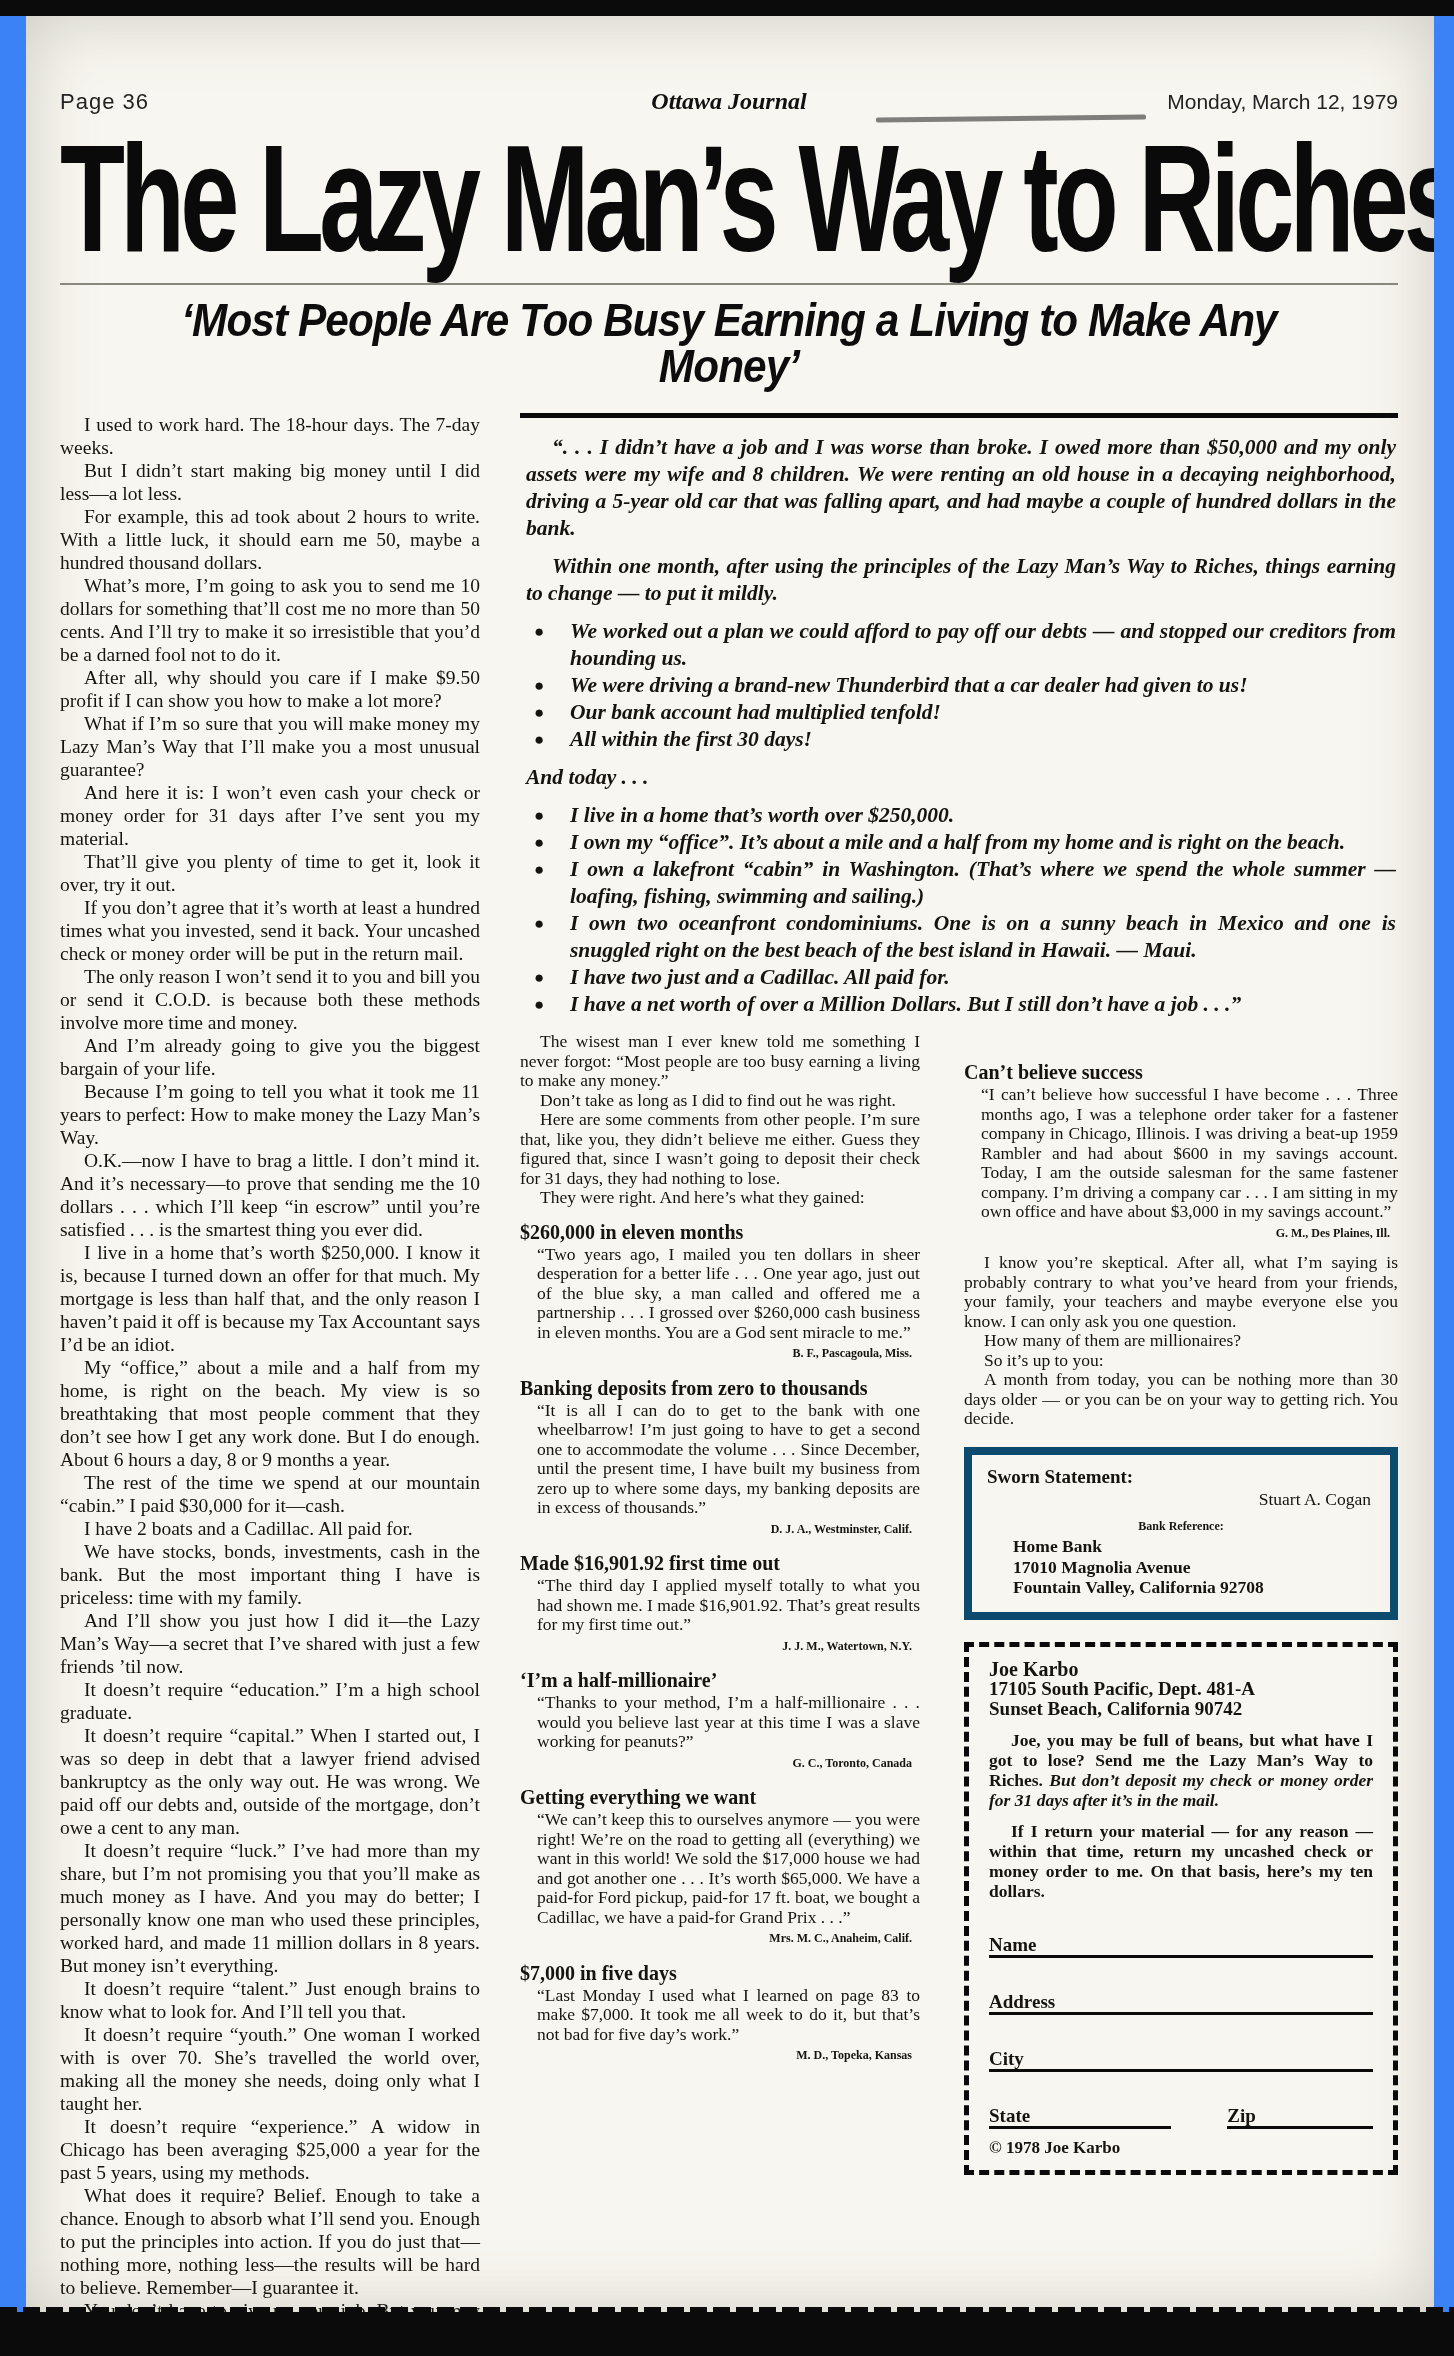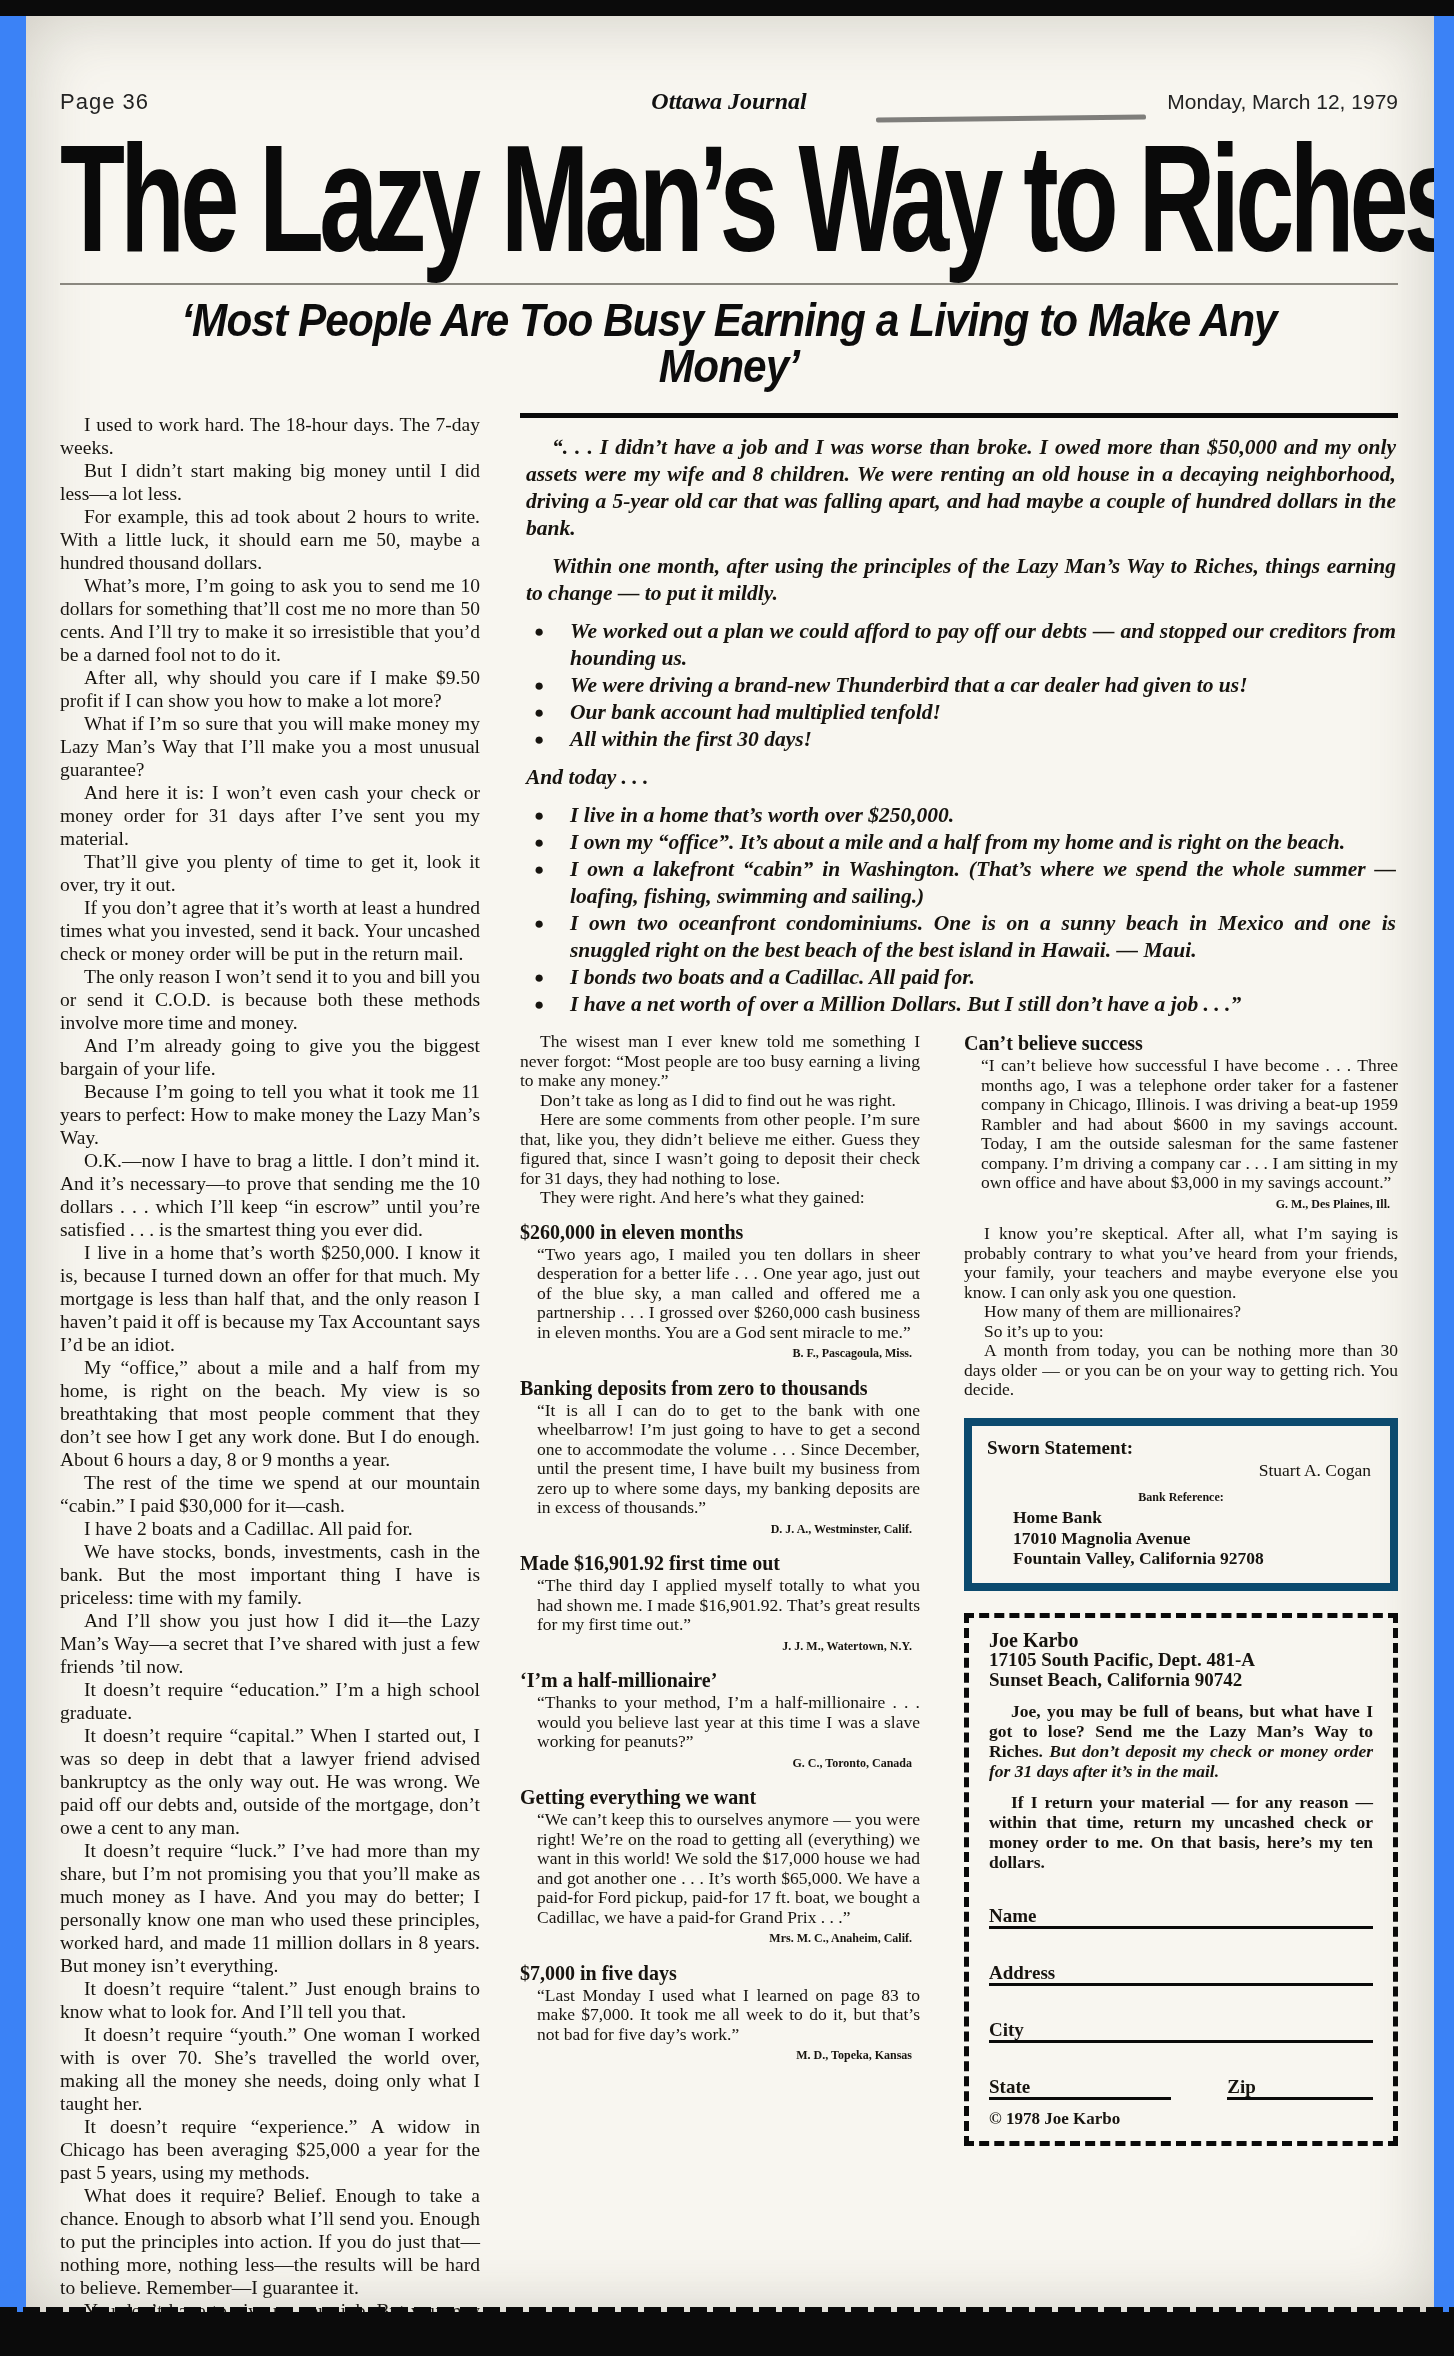--- a/index.html
+++ b/index.html
@@ -33,21 +33,21 @@
         font-size:21.5px;line-height:27px;}
   .intro p{margin:0 0 11px;text-align:justify;}
   .intro p.ind{text-indent:26px;}
   .bullets{list-style:none;margin:0 0 4px;padding:0;}
   .bullet{display:flex;margin:0;}
   .dot{flex:0 0 36px;padding-left:8px;font-size:17px;font-style:normal;}
   .btext{flex:1;text-align:justify;}
   .andtoday{margin:11px 0 11px !important;}
   .twocol{display:flex;gap:44px;margin-top:14px;}
   .col-mid{flex:0 0 400px;min-width:0;font-size:17.5px;line-height:19.5px;}
-  .col-rt{flex:1;min-width:0;font-size:17.5px;line-height:19.5px;}
+  .col-rt{flex:1;min-width:0;font-size:17.5px;line-height:19.5px;margin-top:29px;}
   .col-mid .para,.col-rt .para{text-indent:20px;text-align:justify;}
   .testimonial{margin-top:13px;}
   .t-head{font-size:20px;line-height:22px;font-weight:bold;margin:0 0 2px;}
   .t-quote{margin:0;padding-left:17px;text-align:justify;}
   .t-attr{text-align:right;font-weight:bold;font-size:12px;margin:2px 8px 0 0;}
   .sworn-box{border:8px solid #0c4a6e;margin-top:18px;padding:12px 15px 14px;line-height:20.5px;}
   .sw-title{font-weight:bold;font-size:19px;}
   .sw-quote{margin:0;text-indent:14px;text-align:justify;}
   .sw-signer{text-align:right;margin:2px 4px 6px 0;}
   .sw-banklabel{font-weight:bold;font-size:12px;text-align:center;}
@@ -163,21 +163,21 @@
                 <span class="btext">I own a lakefront “cabin” in Washington. (That’s where we spend the whole summer — loafing, fishing, swimming and sailing.)</span>
               </li>
 
               <li class="bullet">
                 <span class="dot">●</span>
                 <span class="btext">I own two oceanfront condominiums. One is on a sunny beach in Mexico and one is snuggled right on the best beach of the best island in Hawaii. — Maui.</span>
               </li>
 
               <li class="bullet">
                 <span class="dot">●</span>
-                <span class="btext">I bonds two boats and a Cadillac. All paid for.</span>
+                <span class="btext">I have two just and a Cadillac. All paid for.</span>
               </li>
 
               <li class="bullet">
                 <span class="dot">●</span>
                 <span class="btext">I have a net worth of over a Million Dollars. But I still don’t have a job . . .”</span>
               </li>
             </ul>
         </section>
 
         <div class="twocol">

